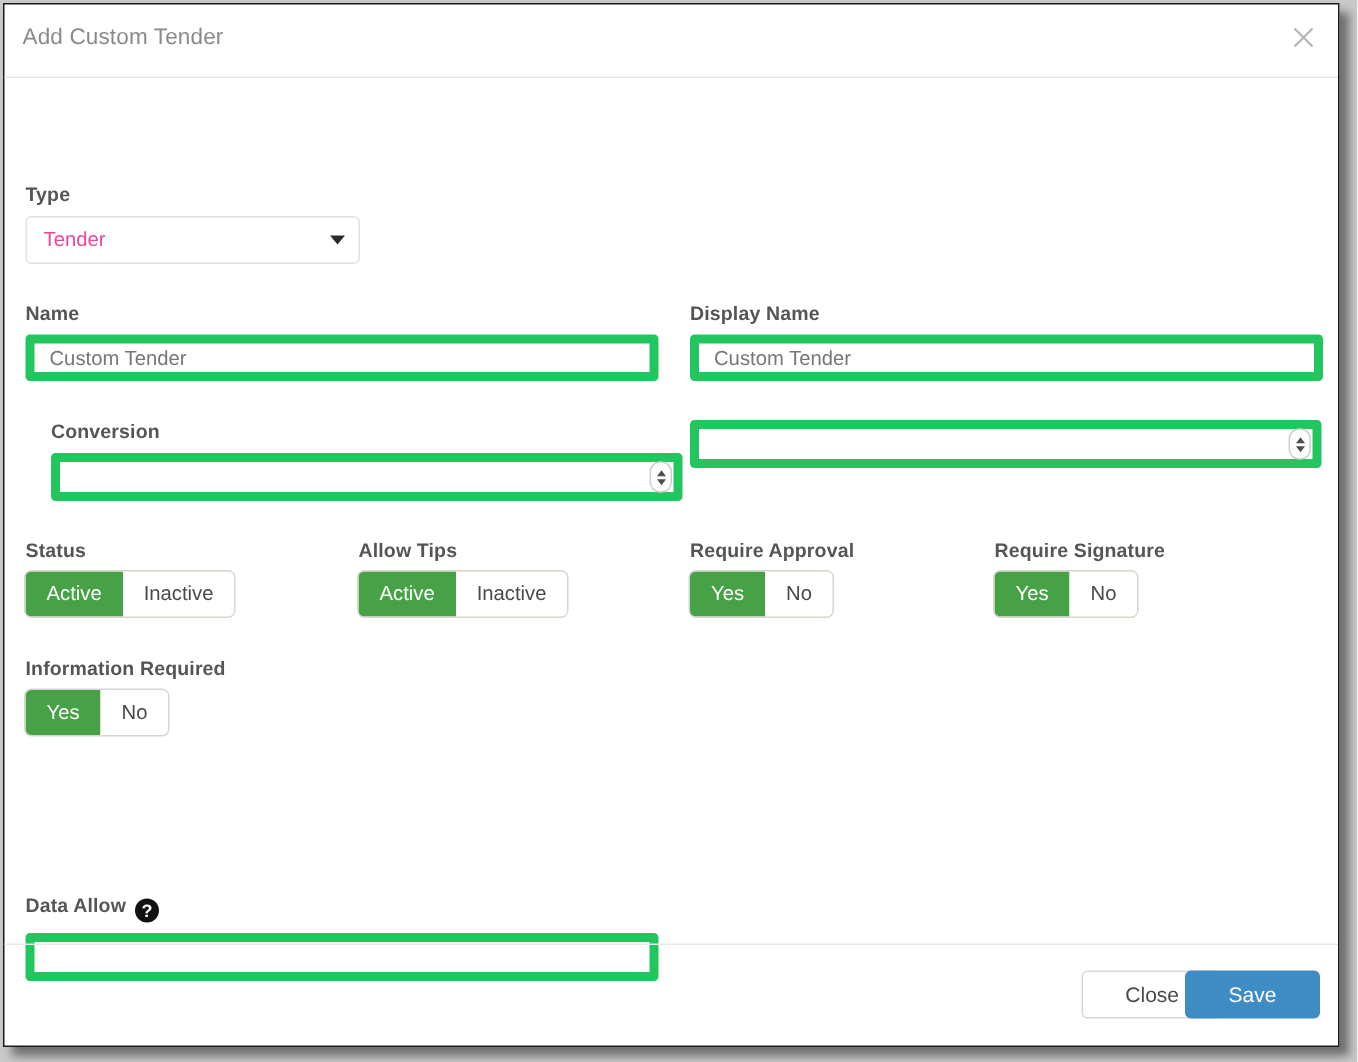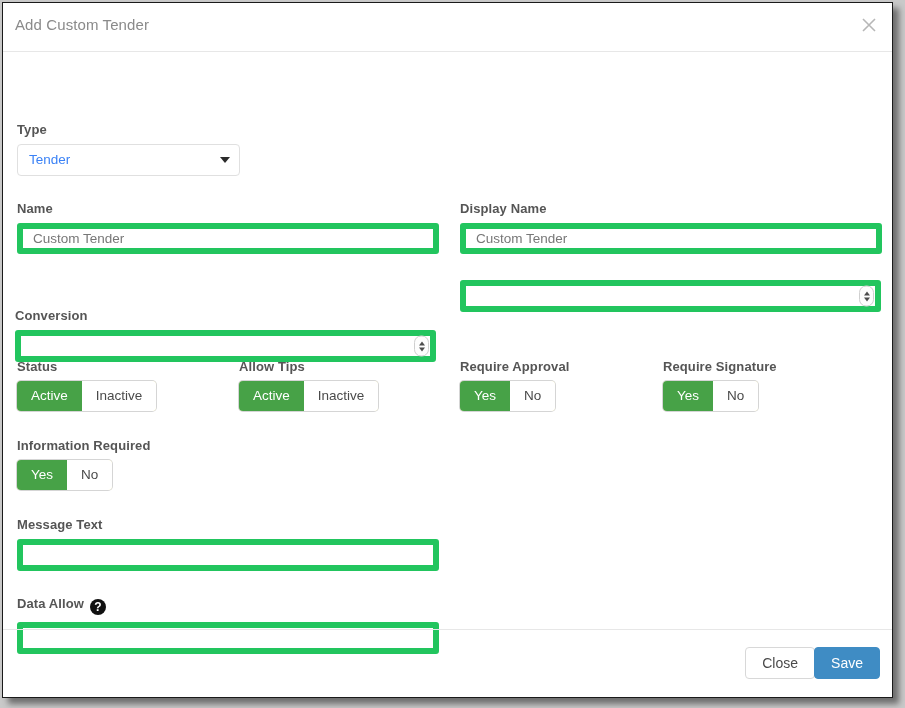--- a/index.html
+++ b/index.html
@@ -102,21 +102,21 @@
     width: 223px;
   }
   .select-box {
     box-sizing: border-box;
     width: 223px;
     height: 32px;
     border: 1px solid #e0e0e0;
     border-radius: 4px;
     background: #ffffff;
     font-size: 13.5px;
-    color: #3b82f6;
+    color: #ec4899;
     padding: 0 26px 0 11px;
     line-height: 30px;
     white-space: nowrap;
     overflow: hidden;
     cursor: pointer;
   }
   .caret-icon {
     position: absolute;
     right: 10px;
     top: 13px;
@@ -215,21 +215,21 @@
     box-sizing: border-box;
   }
   .btn {
     position: absolute;
     font-family: "Liberation Sans", sans-serif;
     font-size: 14px;
     border-radius: 4px;
     cursor: pointer;
     height: 32px;
     line-height: 30px;
-    padding: 0 16px;
+    padding: 0 28px;
     box-sizing: border-box;
     text-align: center;
   }
   .btn-close {
     right: 77px;
     top: 17px;
     background: #ffffff;
     border: 1px solid #d8d8d8;
     color: #4a4a4a;
   }
@@ -269,21 +269,21 @@
       <div class="blk" style="left:14px; top:149px;">
         <label class="field-label">Name</label>
         <input class="txt-input" style="width: 422px;" type="text" value="Custom Tender">
       </div>
 
       <div class="blk" style="left:457px; top:149px;">
         <label class="field-label">Display Name</label>
         <input class="txt-input" style="width: 422px;" type="text" value="Custom Tender">
       </div>
 
-      <div class="blk" style="left:12px; top:228px;margin-top:28px;">
+      <div class="blk" style="left:31px; top:228px;">
         <label class="field-label">Conversion</label>
         <div class="num-wrap" style="width:421px;">
           <input class="txt-input" style="width: 421px; height: 32px;" type="text" value="">
           <span class="spinner">
             <span class="ar-up"></span>
             <span class="ar-dn"></span>
           </span>
         </div>
       </div>
 
@@ -330,24 +330,20 @@
       </div>
 
       <div class="blk" style="left:14px; top:386px;">
         <label class="field-label">Information Required</label>
         <div class="btn-group">
           <button class="seg on">Yes</button>
           <button class="seg">No</button>
         </div>
       </div>
 
-      <div class="blk" style="left:14px; top:465px;">
-        <label class="field-label">Message Text</label>
-        <input class="txt-input" style="width: 422px; height: 32px;" type="text" value="">
-      </div>
 
       <div class="blk" style="left:14px; top:544px;">
         <label class="field-label">
           <span>Data Allow</span><span class="help-icon">?</span>
         </label>
         <input class="txt-input" style="width: 422px; height: 32px;" type="text" value="">
       </div>
 
     </div>
 

